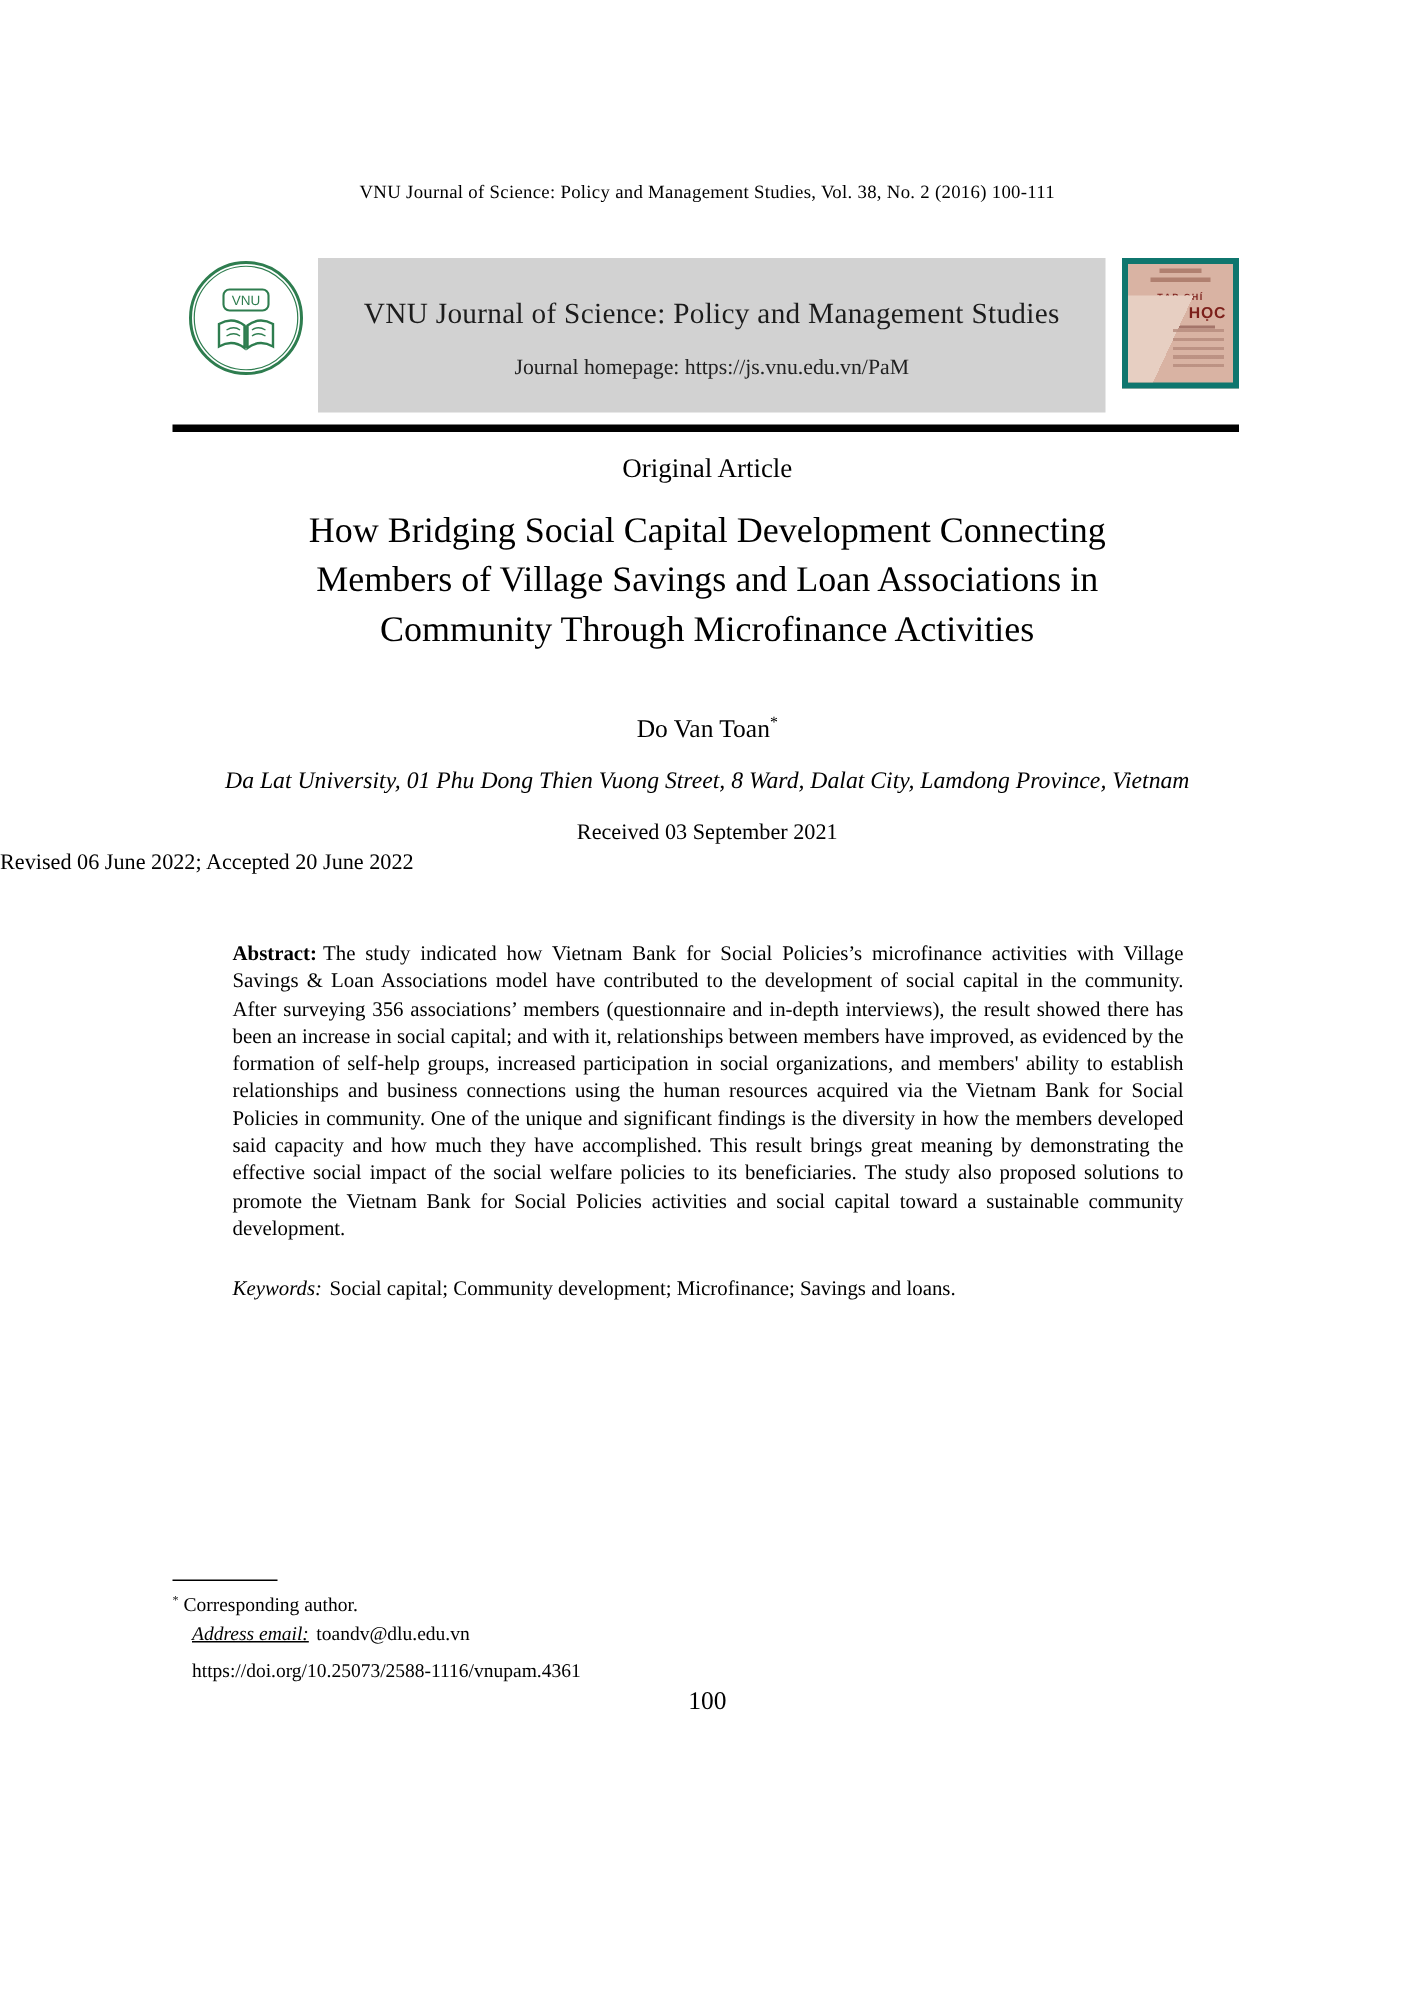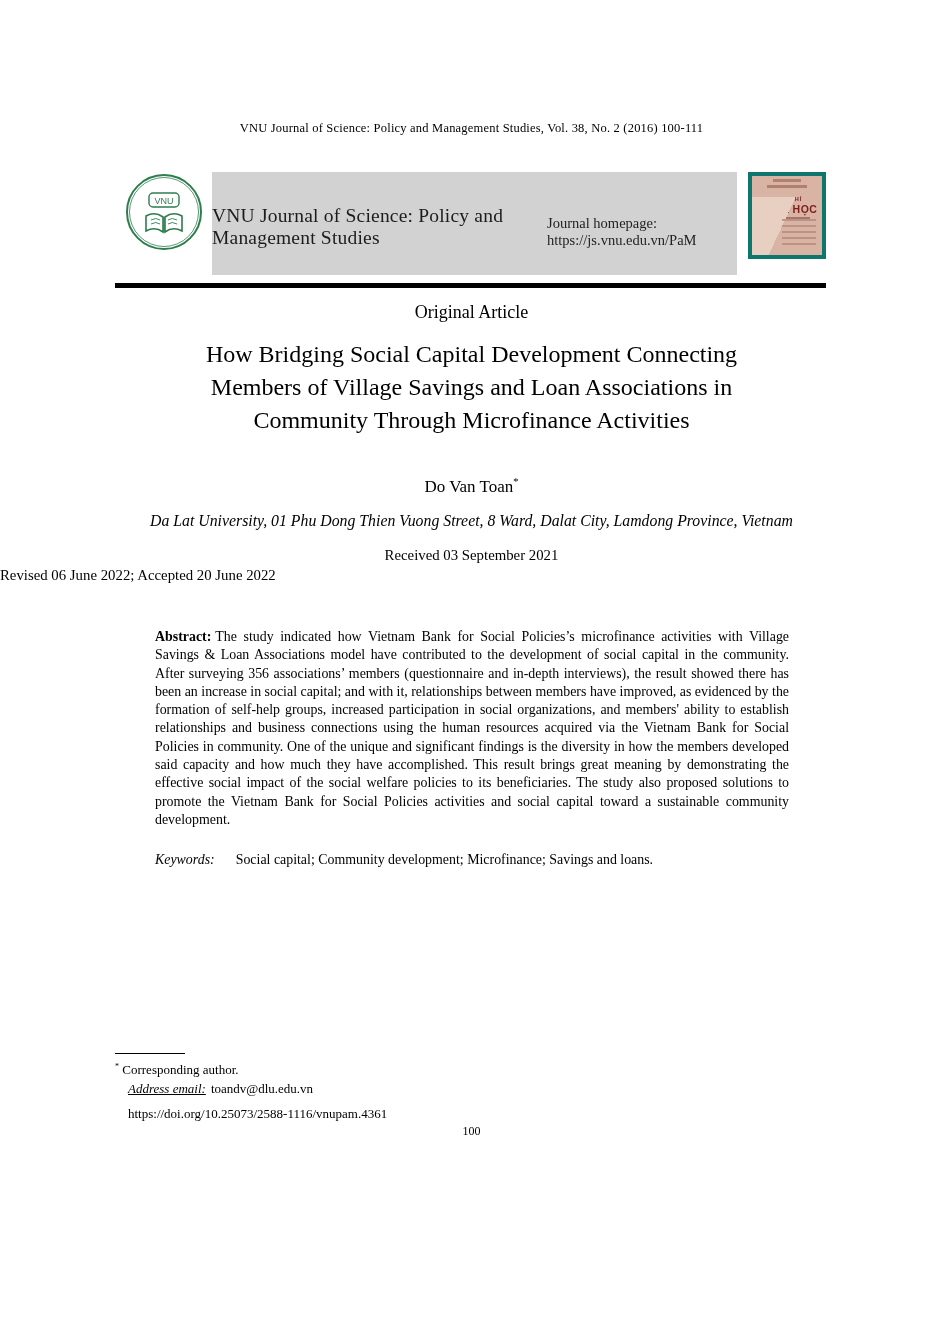--- a/index.html
+++ b/index.html
@@ -24,21 +24,21 @@
     position:absolute; top:172px; left:115px;
     width:711px; height:103px;
     display:flex; align-items:stretch;
   }
   .logo-box {
     width:97px; display:flex; align-items:flex-start; justify-content:center;
     background:#fff;
   }
   .masthead {
     width:525px; background:#d2d2d2;
-    display:flex; flex-direction:row; align-items:center; justify-content:center;
+    display:flex; flex-direction:column; align-items:center; justify-content:center;
   }
   .masthead-title {
     font-size:19.5px; color:#1c1c1c; letter-spacing:0.2px;
     margin-top:6px;
   }
   .masthead-homepage {
     font-size:14.5px; color:#222; margin-top:16px; cursor:pointer;
   }
   .cover {
     position:relative; width:78px; height:87px; margin-left:11px;
@@ -122,42 +122,42 @@
   
   .abstract {
     position:absolute; top:628px; left:155px; width:634px;
     text-align:justify; font-size:13.9px; line-height:18.3px;
   }
   .abstract-label { margin-right:4px; }
   .keywords {
     position:absolute; top:852px; left:155px; width:634px;
     font-size:13.9px;
   }
-  .keywords i { margin-right:21px;text-align:center; }
+  .keywords i { margin-right:5px;text-align:center; }
 
   
   .footnote-rule {
     position:absolute; top:1053px; left:115px; width:70px;
     border-top:1.4px solid #000;
   }
   .footnote-corresponding {
     position:absolute; top:1062px; left:115px; font-size:13px;
   }
   .footnote-corresponding sup { font-size:0.62em; vertical-align:super; }
   .footnote-email {
     position:absolute; top:1081px; left:128px; font-size:13px;
   }
   .footnote-email i { margin-right:5px;text-decoration:underline; }
   .footnote-email span { cursor:pointer; }
   .doi {
     position:absolute; top:1106px; left:128px; font-size:13px; cursor:pointer;
   }
   .page-number {
     position:absolute; top:1124px; left:0; width:100%;
-    text-align:center; font-size:12px;
+    text-align:center; font-size:17px;
   }
 </style>
 </head>
 <body>
 
 <div class="page">
 
   <div class="running-head">VNU Journal of Science: Policy and Management Studies, Vol. 38, No. 2 (2016) 100-111</div>
 
   <div class="banner">

